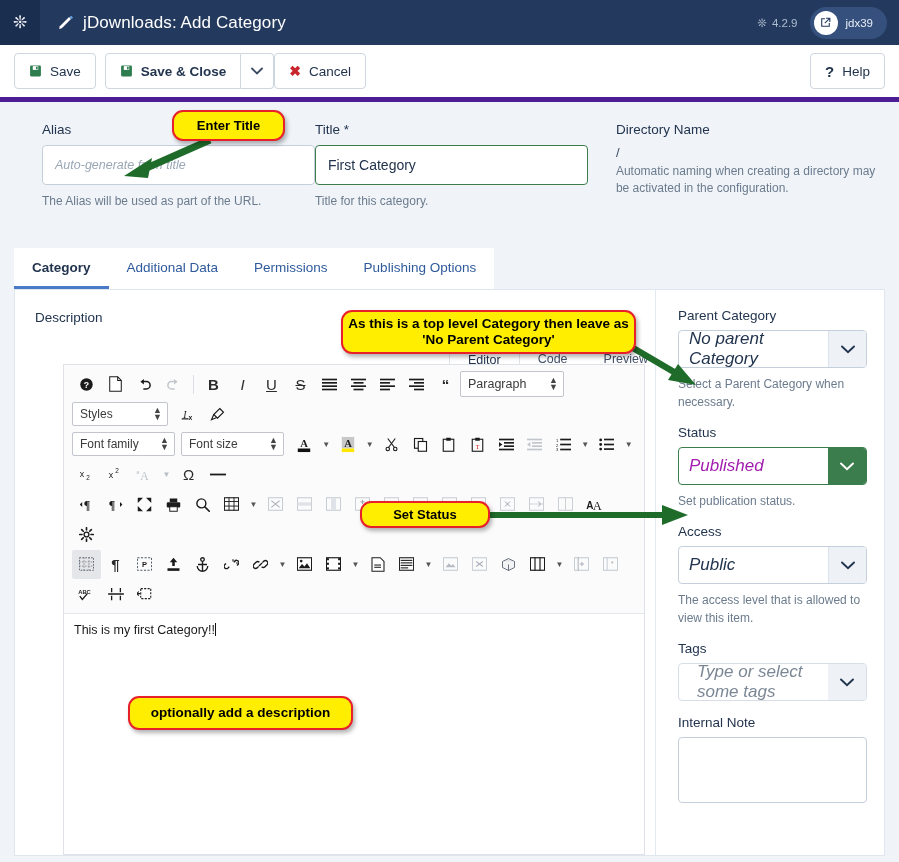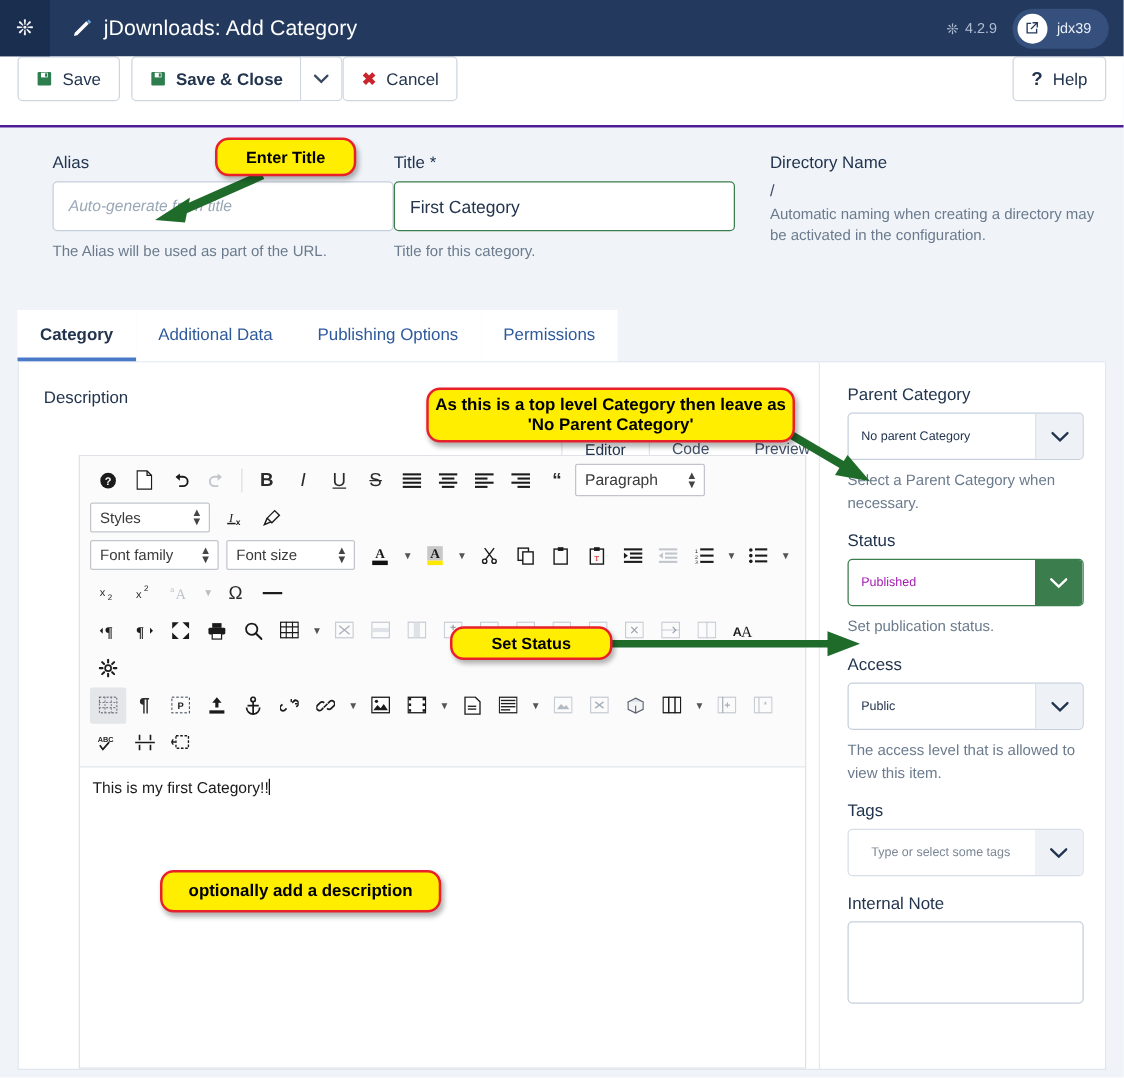--- a/index.html
+++ b/index.html
@@ -36,22 +36,22 @@
     padding:4px 14px 4px 4px; height:32px;
   }
   #user-avatar {
     width:24px;height:24px;border-radius:50%;background:#fff;
     display:flex;align-items:center;justify-content:center;
   }
   #user-name { color:#e8eef7; font-size:11.5px; }
 
   
   #toolbar {
-    height:57px; background:#ffffff; border-bottom:2px solid #4c1d95;
-    display:flex; align-items:flex-start; padding:0 14px;
+    height:57px; background:#ffffff; border-bottom:5px solid #4c1d95;
+    display:flex; align-items:center; padding:0 14px;
   }
   .btn {
     height:36px; background:#fff; border:1px solid #ced6e0; border-radius:4px;
     display:flex; align-items:center; gap:8px; padding:0 14px;
     font-size:13.5px; color:#22344e; cursor:pointer;
   }
   .btn + .btn { margin-left:9px; }
   .btn-split { display:flex; margin-left:9px;font-weight:bold; }
   .btn-split .btn { margin-left:0; border-radius:4px 0 0 4px; }
   .btn-caret {
@@ -146,21 +146,21 @@
   }
   .caret-bar { display:inline-block; width:1px; height:13px; background:#111; vertical-align:-2px; }
 
   
   .r-label { font-size:13.5px; color:#22344e; margin:14px 0 7px 0; }
   .r-label.first { margin-top:4px; }
   .selbox {
     display:flex; height:38px; border:1px solid #c5cfdb; border-radius:4px;
     background:#fff; overflow:hidden; width:189px;
   }
-  .selbox .sel-text { flex:1; display:flex; align-items:center; padding:0 10px; font-size:10px; color:#22344e; }
+  .selbox .sel-text { flex:1; display:flex; align-items:center; padding:0 10px; font-size:17px; color:#22344e;font-style:italic; }
   .selbox .sel-btn {
     width:38px; background:#eef2f7; border-left:1px solid #dbe3ec;
     display:flex; align-items:center; justify-content:center; color:#22344e;
   }
   .selbox.green { border:1px solid #3b7d4d; }
   .selbox.green .sel-text { color:#a21caf; }
   .selbox.green .sel-btn { background:#3b7d4d; border-left:none; color:#fff; }
   .r-hint { font-size:12px; color:#6b7b8d; margin-top:7px; line-height:1.5; }
   #tags-box .sel-text { color:#7b8795; padding-left:18px; }
   #tags-box { border:1px solid #d7dee7; }
@@ -274,22 +274,22 @@
     <span class="fld-label">Directory Name</span>
     <div id="dir-slash">/</div>
     <div class="fld-hint" style="margin-top:2px;">Automatic naming when creating a directory may be activated in the configuration.</div>
   </div>
 </div>
 
 <div id="tabs-wrap">
   <div id="tabs">
     <div class="tab active"><span>Category</span></div>
     <div class="tab"><span>Additional Data</span></div>
+    <div class="tab"><span>Permissions</span></div>
     <div class="tab"><span>Publishing Options</span></div>
-    <div class="tab"><span>Permissions</span></div>
   </div>
 </div>
 
 <div id="panel">
 
   <div id="panel-left">
     <div id="desc-label">Description</div>
 
     <div id="editor-tabs">
       <div class="etab active"><span>Editor</span></div>

